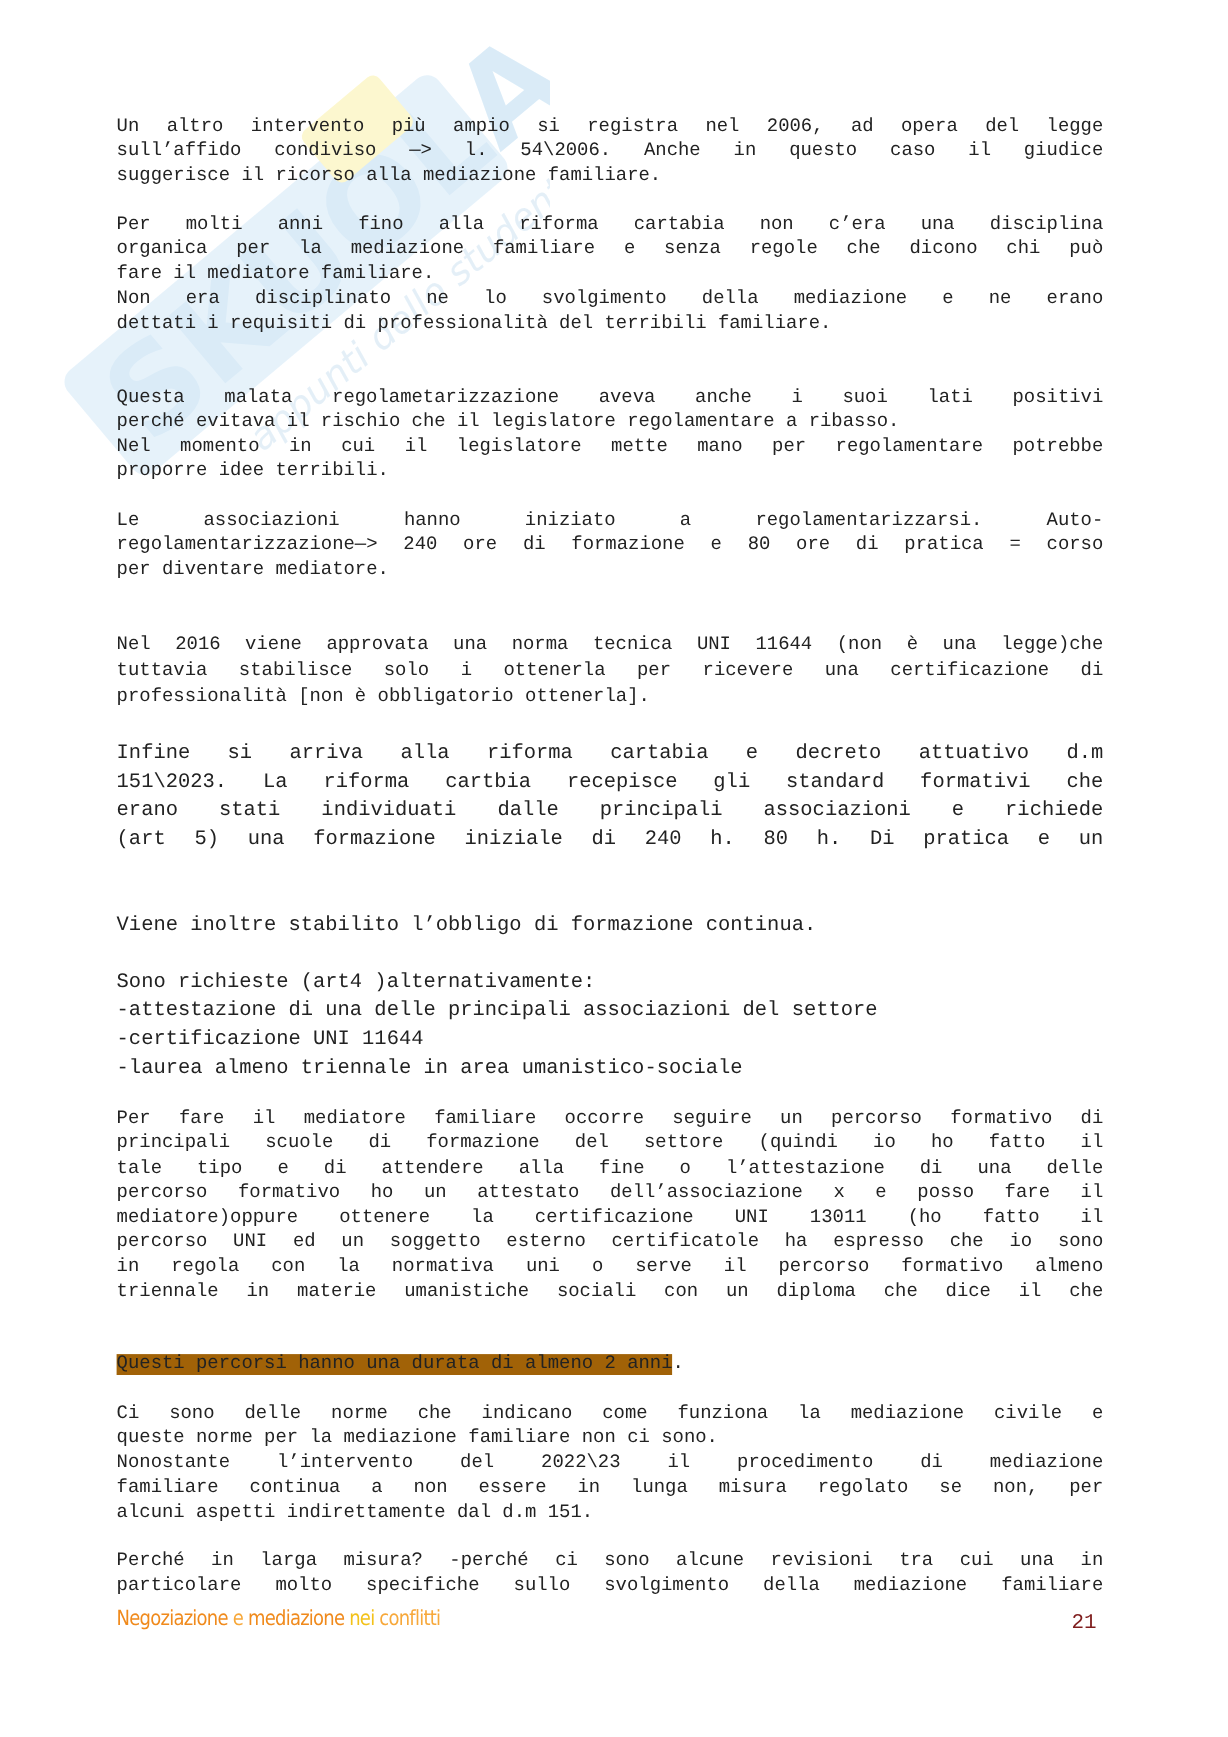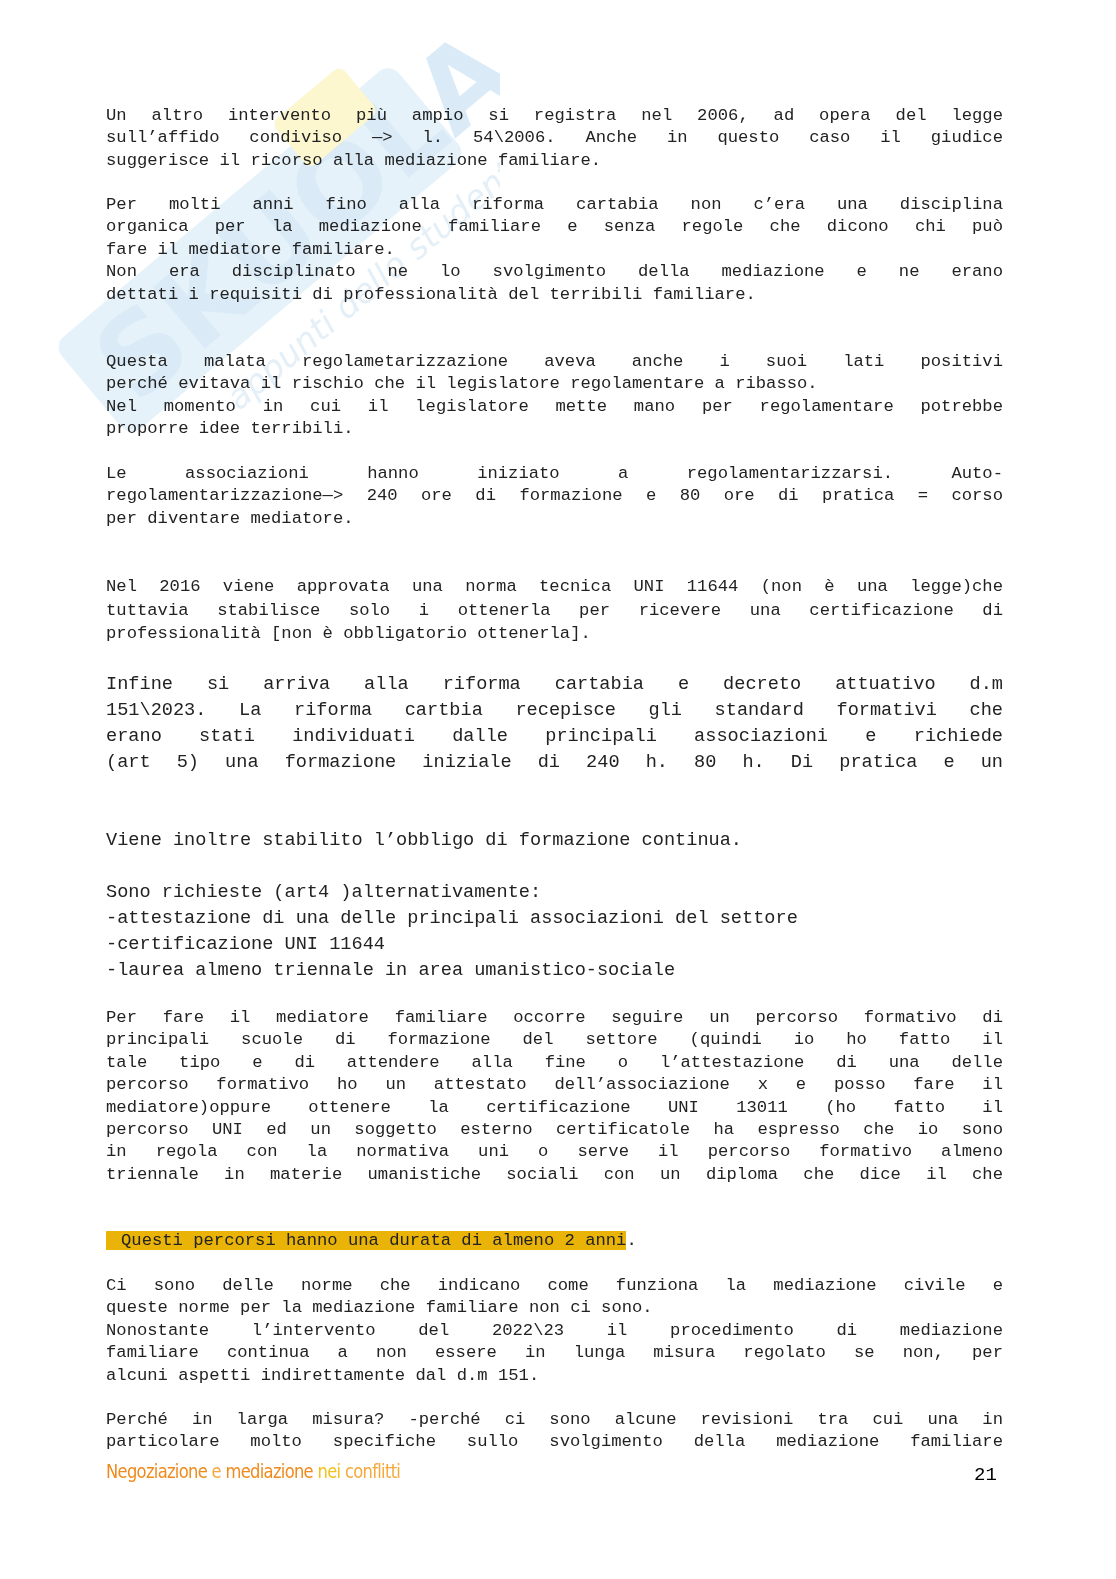--- a/index.html
+++ b/index.html
@@ -5,26 +5,26 @@
   html, body { margin: 0; padding: 0; background: #ffffff; }
   body { width: 1116px; height: 1579px; position: relative; overflow: hidden; }
   .page { position: absolute; left: 0; top: 0; width: 1116px; height: 1579px; background: #fff; }
   .watermark { position: absolute; left: 20px; top: 40px; width: 480px; height: 420px; pointer-events: none; }
   .content { position: absolute; left: 106px; width: 897px; font-family: "Liberation Mono", "DejaVu Sans Mono", monospace; color: #222; }
   .p { position: absolute; left: 0; width: 897px; margin: 0; text-align: justify; text-align-last: left; white-space: normal; font-family: Liberation Mono, monospace; }
   .small { font-size: 17.2px; line-height: 22.4px; }
   .large { font-size: 18.6px; line-height: 26px; }
   .line { display: block; text-align: justify; text-align-last: justify; }
   .line.last { text-align-last: left; }
-  .hl { background: #eab308; padding-left: 15px; }
+  .hl { background: #a16207; }
   .footer-title { position: absolute; left: 106px; top: 1460px; font-family: "DejaVu Sans", sans-serif; font-size: 19px; letter-spacing: -0.8px; transform: scaleX(0.86); transform-origin: left top; }
   .footer-title .c1 { color: #f08a1c; }
   .footer-title .c2 { color: #f7a83a; }
   .footer-title .c3 { color: #f3c21a; }
-  .page-num { position: absolute; left: 974px; top: 1464px; font-family: "Liberation Mono", monospace; font-size: 19px; color: #000000; }
+  .page-num { position: absolute; left: 974px; top: 1464px; font-family: "Liberation Mono", monospace; font-size: 19px; color: #7f1d1d; }
 </style>
 </head>
 <body>
 
 <div class="page">
 
   <svg class="watermark" viewBox="0 0 480 420">
     <g transform="rotate(-40 240 210)" opacity="0.55">
       <rect x="20" y="150" width="440" height="120" rx="14" fill="#d3e8f7"></rect>
       <text x="45" y="250" font-family="DejaVu Sans, sans-serif" font-weight="bold" font-size="110" fill="#bcdcf2">SKUOLA</text>

